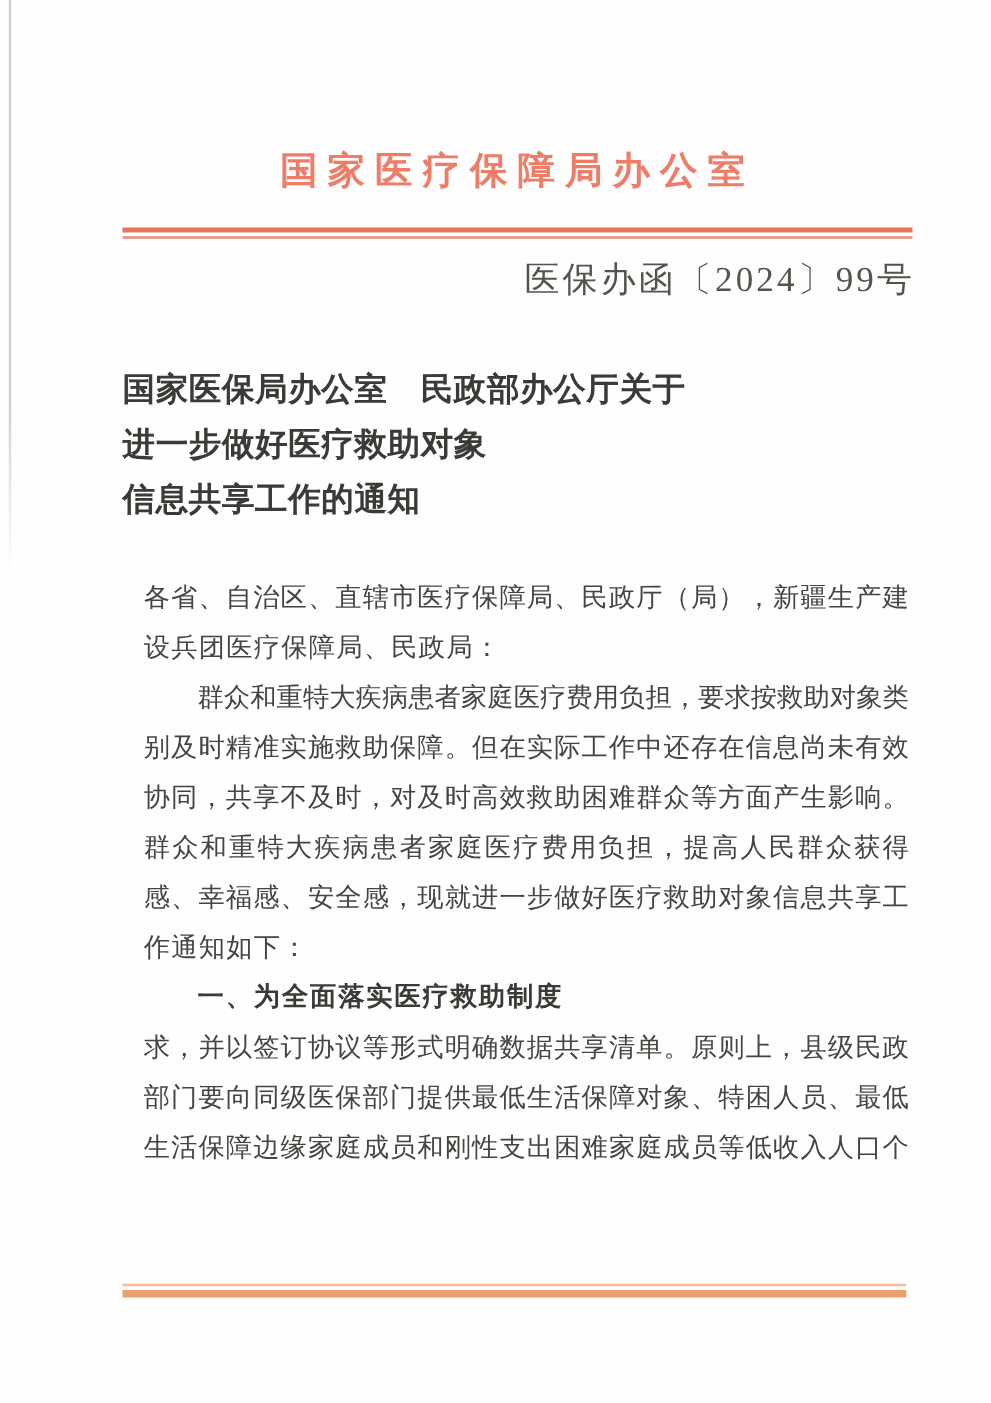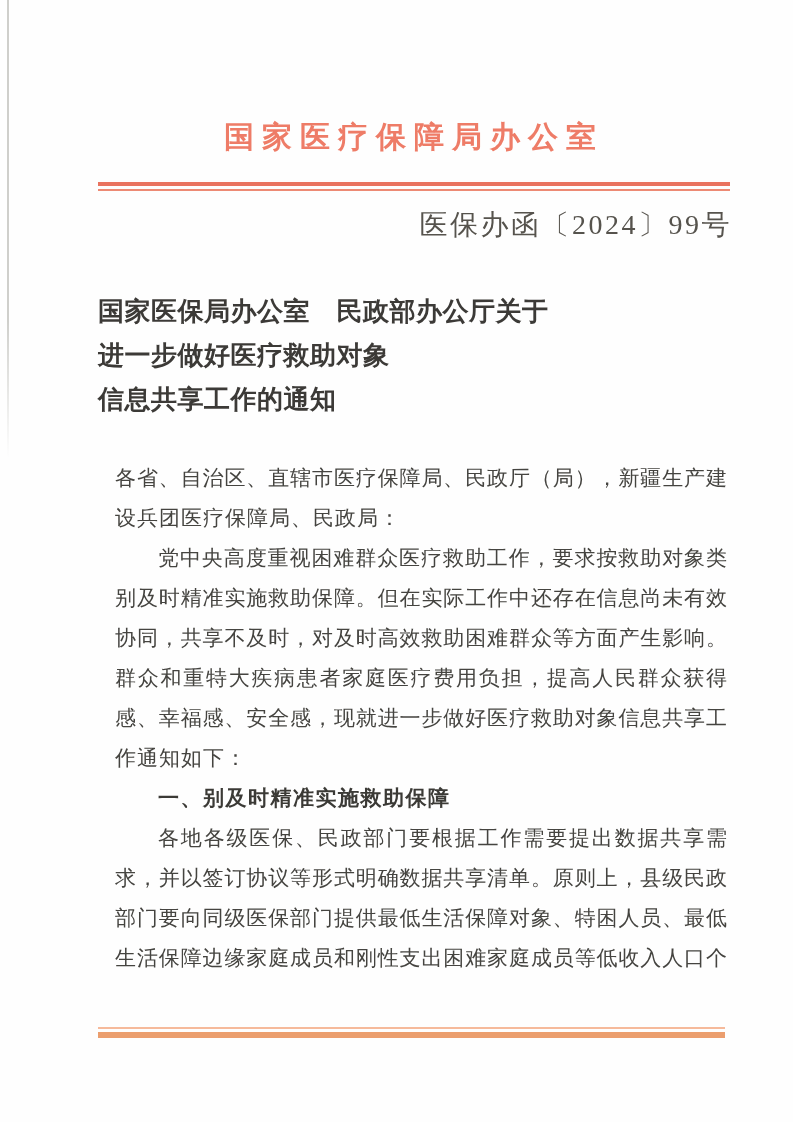--- a/index.html
+++ b/index.html
@@ -99,28 +99,27 @@
 
   <div class="doc-title">
     <div>国家医保局办公室　民政部办公厅关于</div>
     <div>进一步做好医疗救助对象</div>
     <div>信息共享工作的通知</div>
   </div>
 
   <div class="body-text" id="body-lines">
       <div class="bline justify">各省、自治区、直辖市医疗保障局、民政厅（局），新疆生产建</div>
       <div class="bline">设兵团医疗保障局、民政局：</div>
-      <div class="bline justify indent">党中央高度重视困难群众医疗救助工作，要求按救助对象类</div>
+      <div class="bline justify indent">群众和重特大疾病患者家庭医疗费用负担，要求按救助对象类</div>
       <div class="bline justify">别及时精准实施救助保障。但在实际工作中还存在信息尚未有效</div>
       <div class="bline justify">协同，共享不及时，对及时高效救助困难群众等方面产生影响。</div>
       <div class="bline justify">群众和重特大疾病患者家庭医疗费用负担，提高人民群众获得</div>
       <div class="bline justify">感、幸福感、安全感，现就进一步做好医疗救助对象信息共享工</div>
       <div class="bline">作通知如下：</div>
-      <div class="bline indent heading">一、别及时精准实施救助保障</div>
-      <div class="bline justify indent">各地各级医保、民政部门要根据工作需要提出数据共享需</div>
+      <div class="bline indent heading">一、为全面落实医疗救助制度</div>
       <div class="bline justify">求，并以签订协议等形式明确数据共享清单。原则上，县级民政</div>
       <div class="bline justify">部门要向同级医保部门提供最低生活保障对象、特困人员、最低</div>
       <div class="bline justify">生活保障边缘家庭成员和刚性支出困难家庭成员等低收入人口个</div>
     </div>
 
   <div class="footer-band">
     <div class="thin"></div>
     <div class="gap"></div>
     <div class="thick"></div>
   </div>

